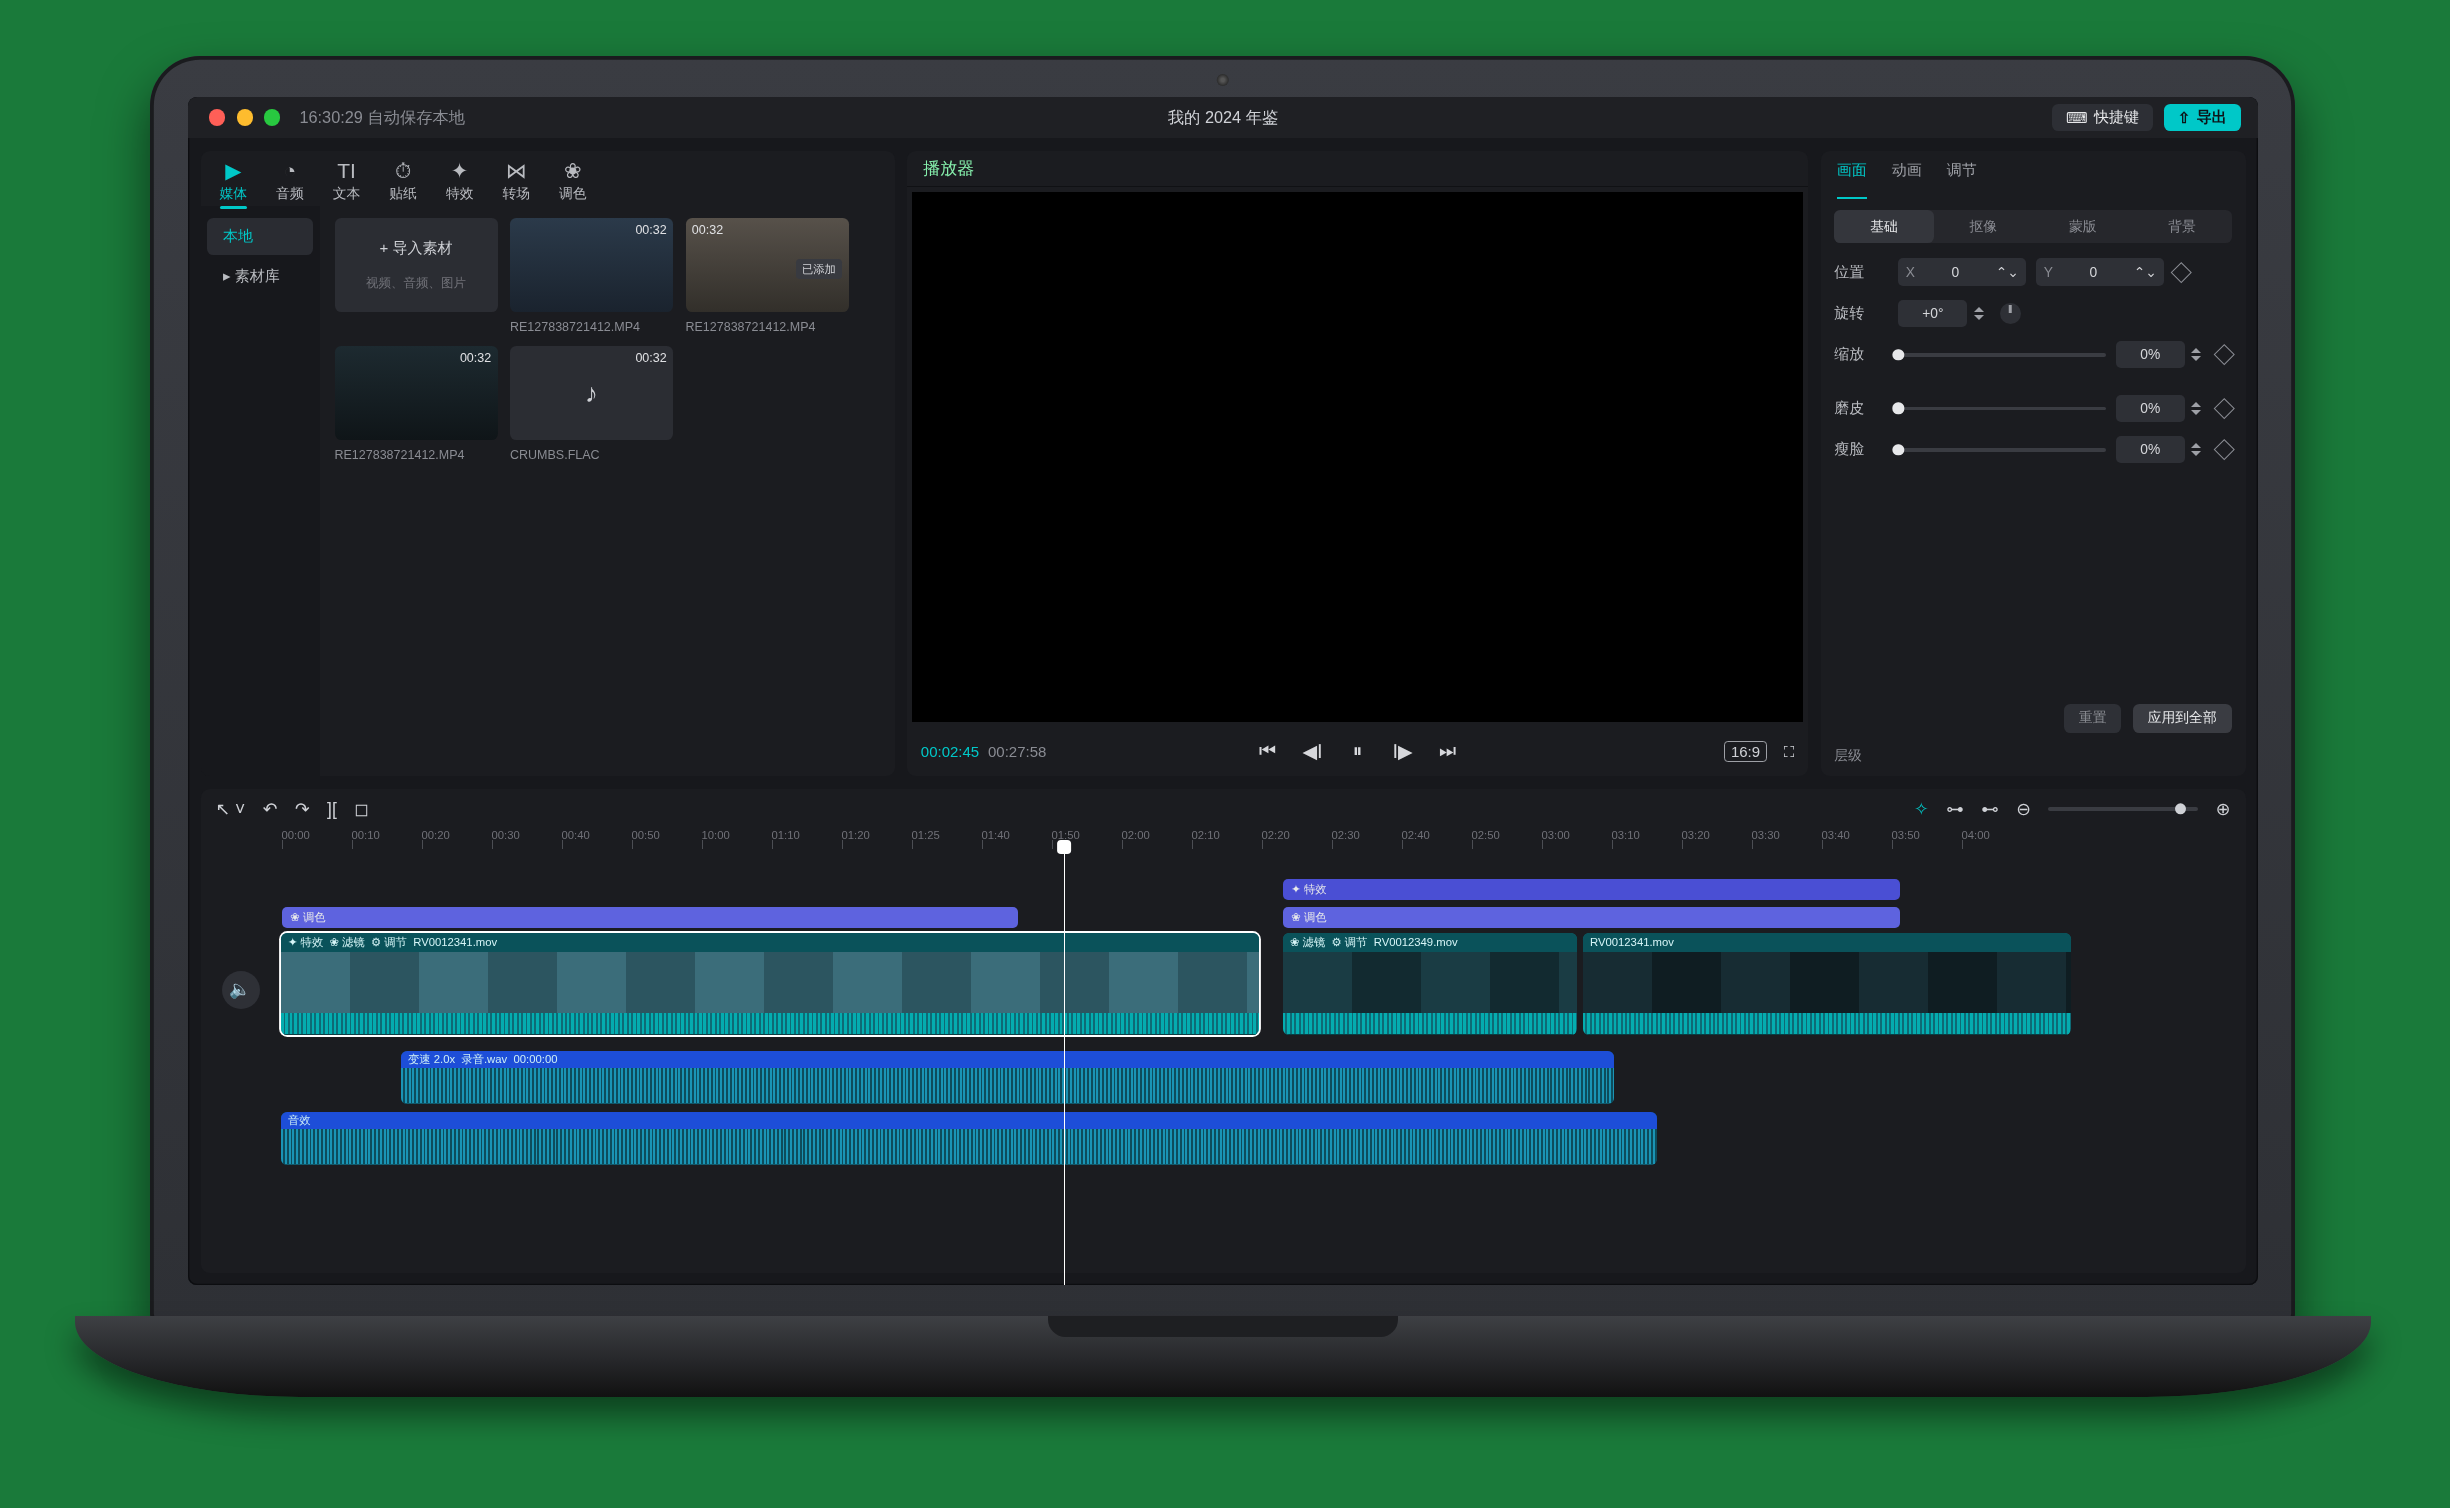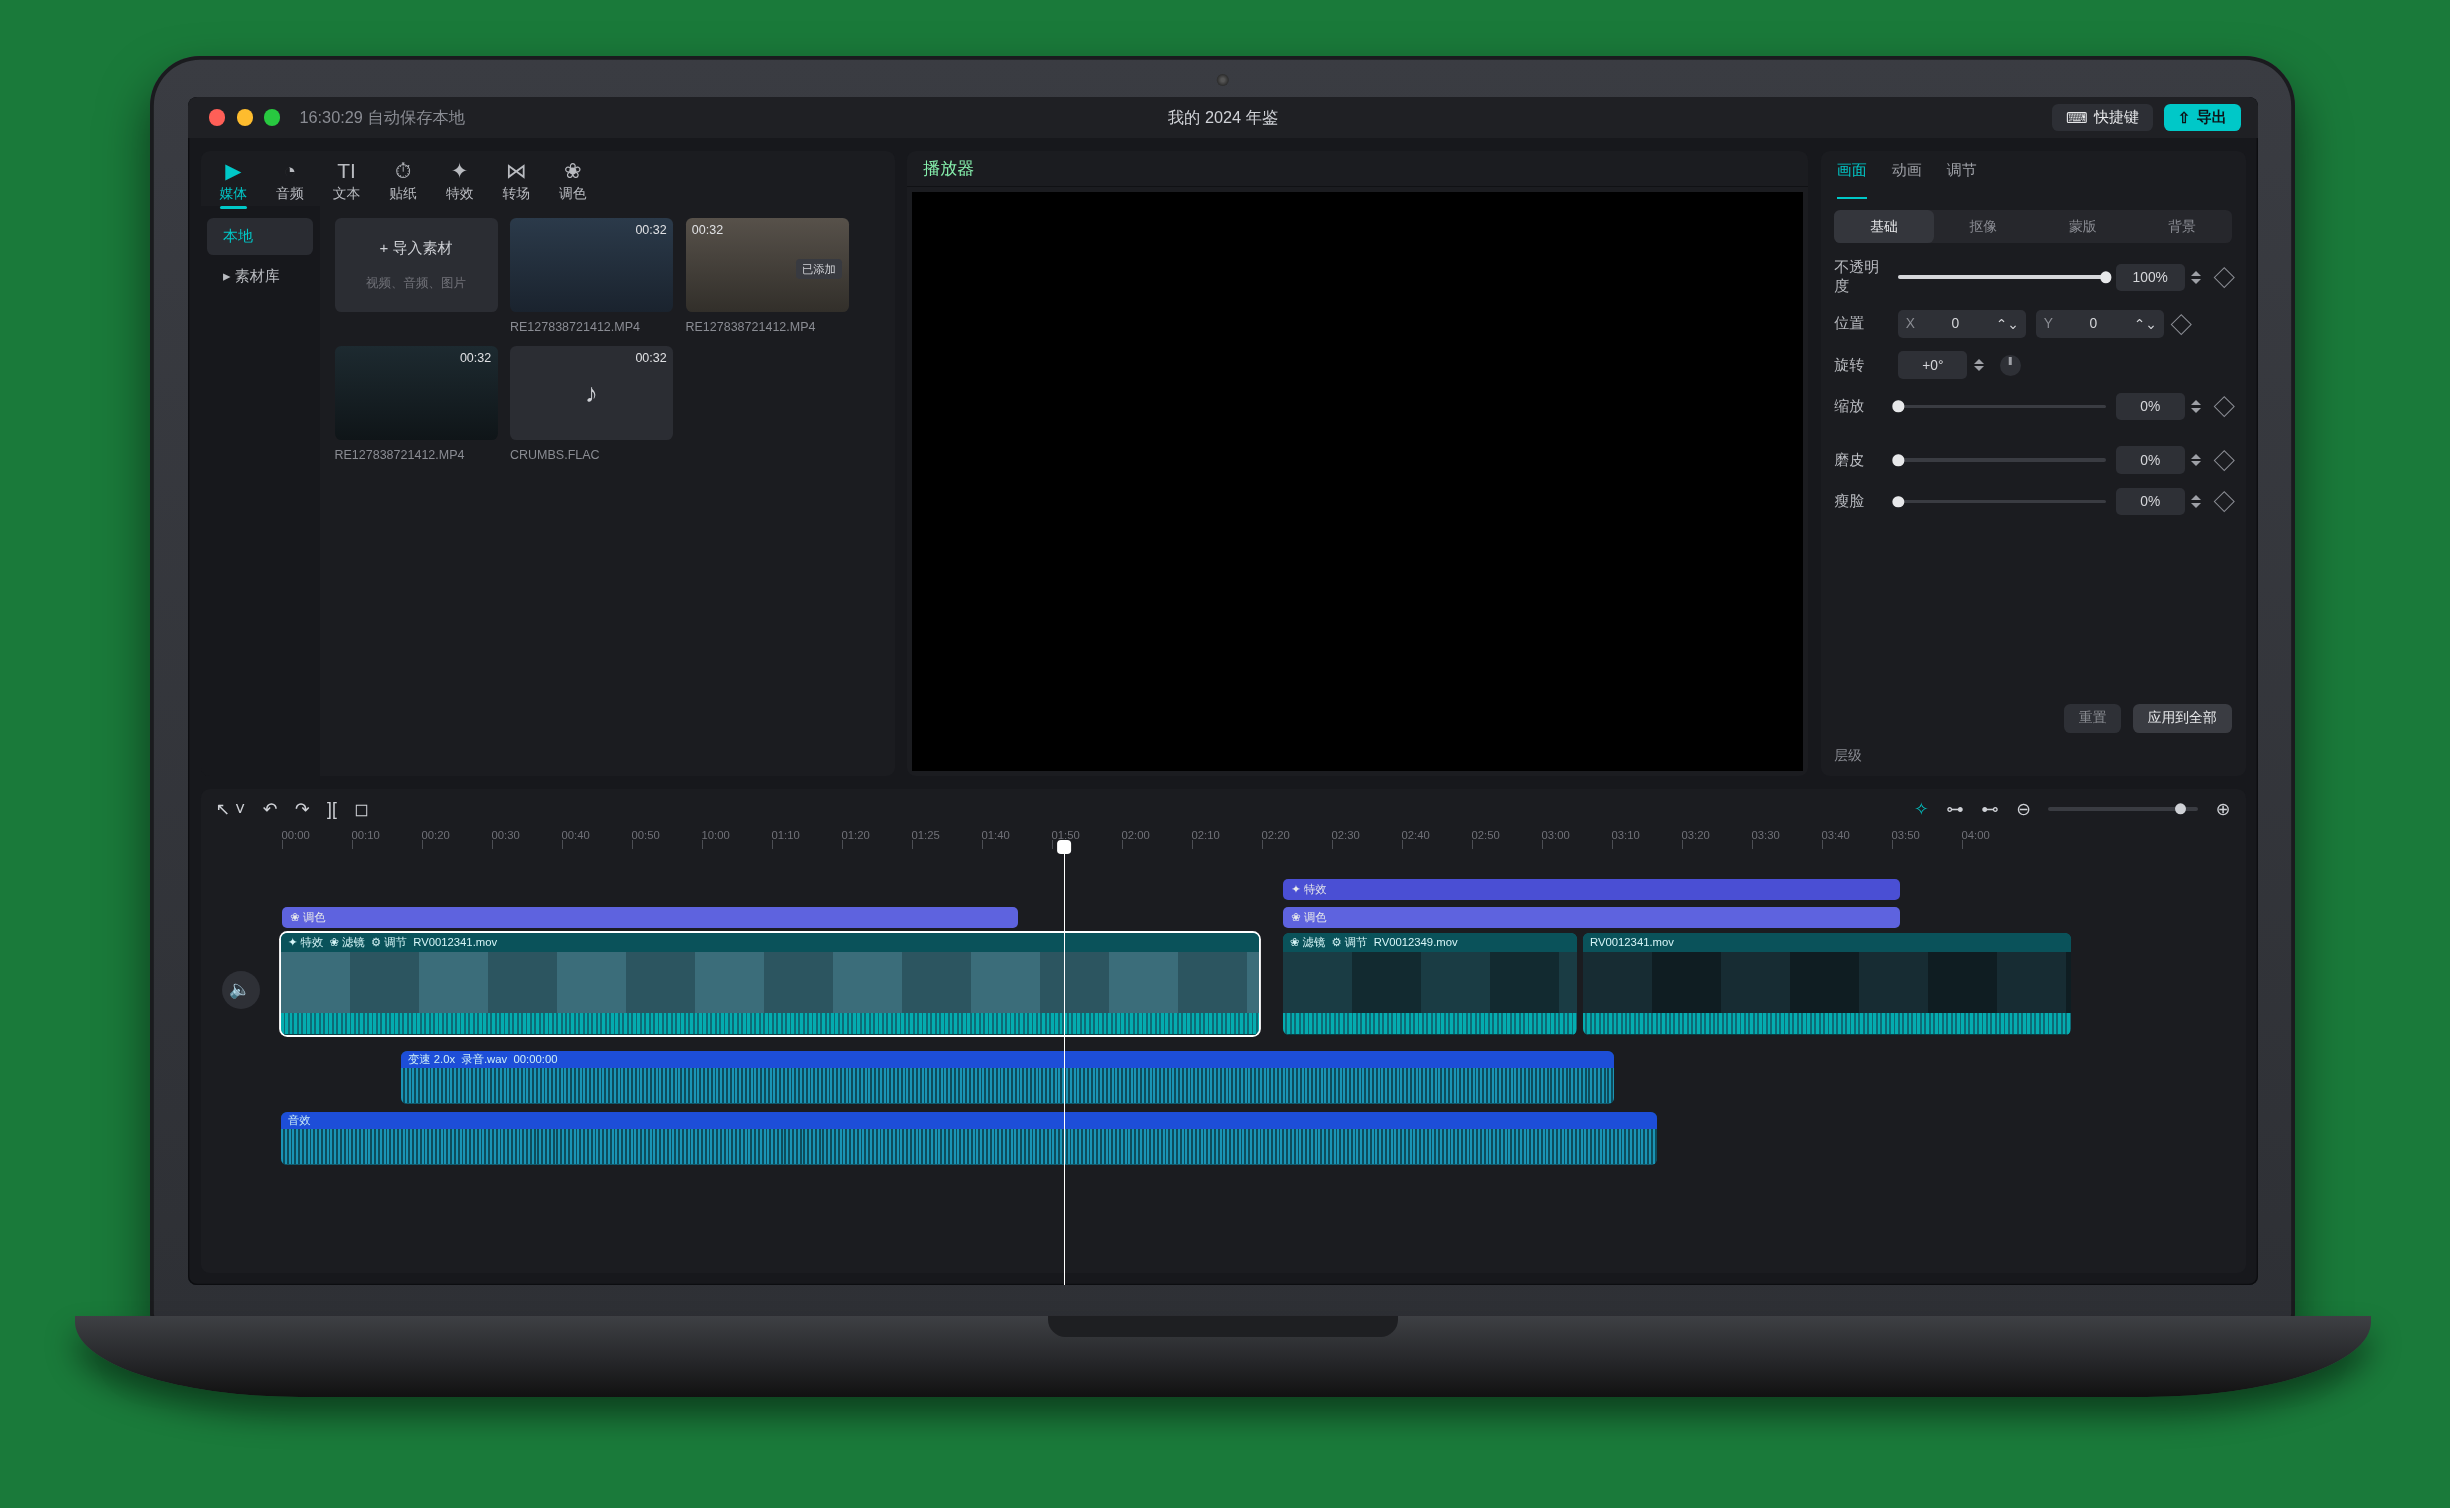--- a/index.html
+++ b/index.html
@@ -690,45 +690,50 @@
                 </div>
                 <div class="thumb-name">CRUMBS.FLAC</div>
               </div>
             </div>
           </div>
         </div>
 
         <div id="player-panel" style="position:relative;">
           <div id="player-header">播放器</div>
           <div id="player-canvas"></div>
+          <div id="player-ctrl" style="position:relative;">
+            <span id="tc-cur">00:02:45</span>
+            <span id="tc-dur">00:27:58</span>
+            <div id="pc-center">
+              <span>⏮</span>
+              <span>◀Ⅰ</span>
+              <span>⏸</span>
+              <span>Ⅰ▶</span>
+              <span>⏭</span>
+            </div>
+            <div id="pc-right">
+              <span class="ratio-box">16:9</span>
+              <span>⛶</span>
+            </div>
+          </div>
         </div>
 
         <div id="inspector">
           <div id="insp-tabs">
             <div class="itab active">画面</div>
             <div class="itab">动画</div>
             <div class="itab">调节</div>
           </div>
           <div id="insp-subtabs">
             <div class="isub active">基础</div>
             <div class="isub">抠像</div>
             <div class="isub">蒙版</div>
             <div class="isub">背景</div>
           </div>
 
-          <div class="prop-row">
-            <span class="prop-label">不透明度</span>
-            <div class="slider">
-                <div class="fill" style="width:100%;"></div>
-                <div class="handle" style="left:100%;"></div>
-              </div>
-            <div class="valbox">100%</div>
-            <div class="spin"></div>
-            <div class="kf"></div>
-          </div>
 
           <div class="prop-row">
             <span class="prop-label">位置</span>
             <div class="xy-box">
                 <span class="axis">X</span>
                 <span>0</span>
                 <span>⌃⌄</span>
               </div>
             <div class="xy-box">
                 <span class="axis">Y</span>

